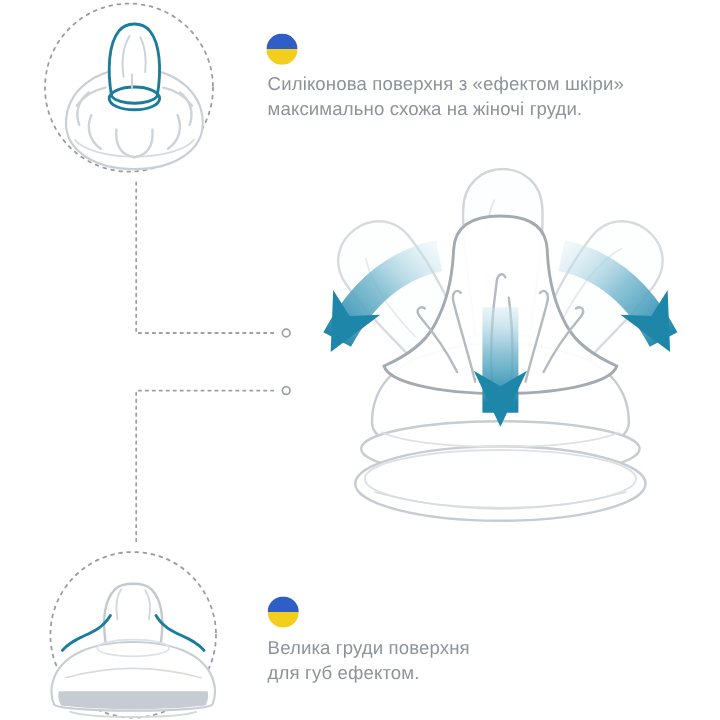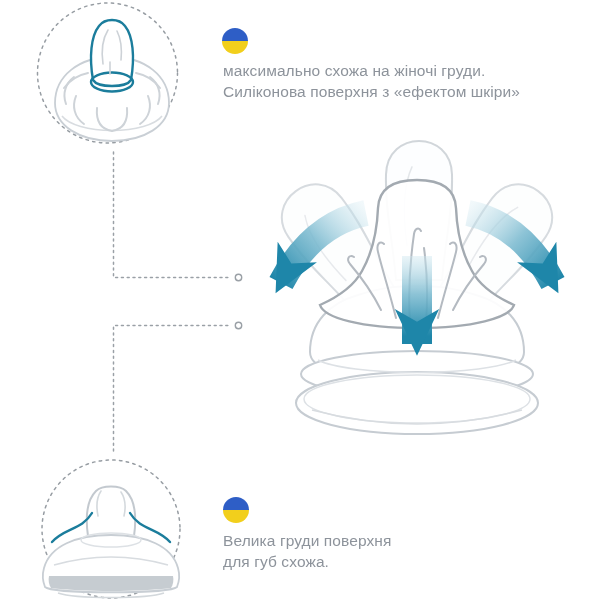--- a/index.html
+++ b/index.html
@@ -147,26 +147,26 @@
         <path d="M 130 513 C 140 530 158 528 170 542"></path>
       </g>
     </g>
   </svg>
 
   <div class="flag flag-top">
     <div class="top-half"></div>
     <div class="bottom-half"></div>
   </div>
   <div class="callout-text text-top">
+    <div>Силіконова поверхня з «ефектом шкіри»</div>
     <div>максимально схожа на жіночі груди.</div>
-    <div>Силіконова поверхня з «ефектом шкіри»</div>
   </div>
 
   <div class="flag flag-bottom">
     <div class="top-half"></div>
     <div class="bottom-half"></div>
   </div>
   <div class="callout-text text-bottom">
     <div>Велика груди поверхня</div>
-    <div>для губ схожа.</div>
+    <div>для губ ефектом.</div>
   </div>
 
 </div>
 
 </body></html>

